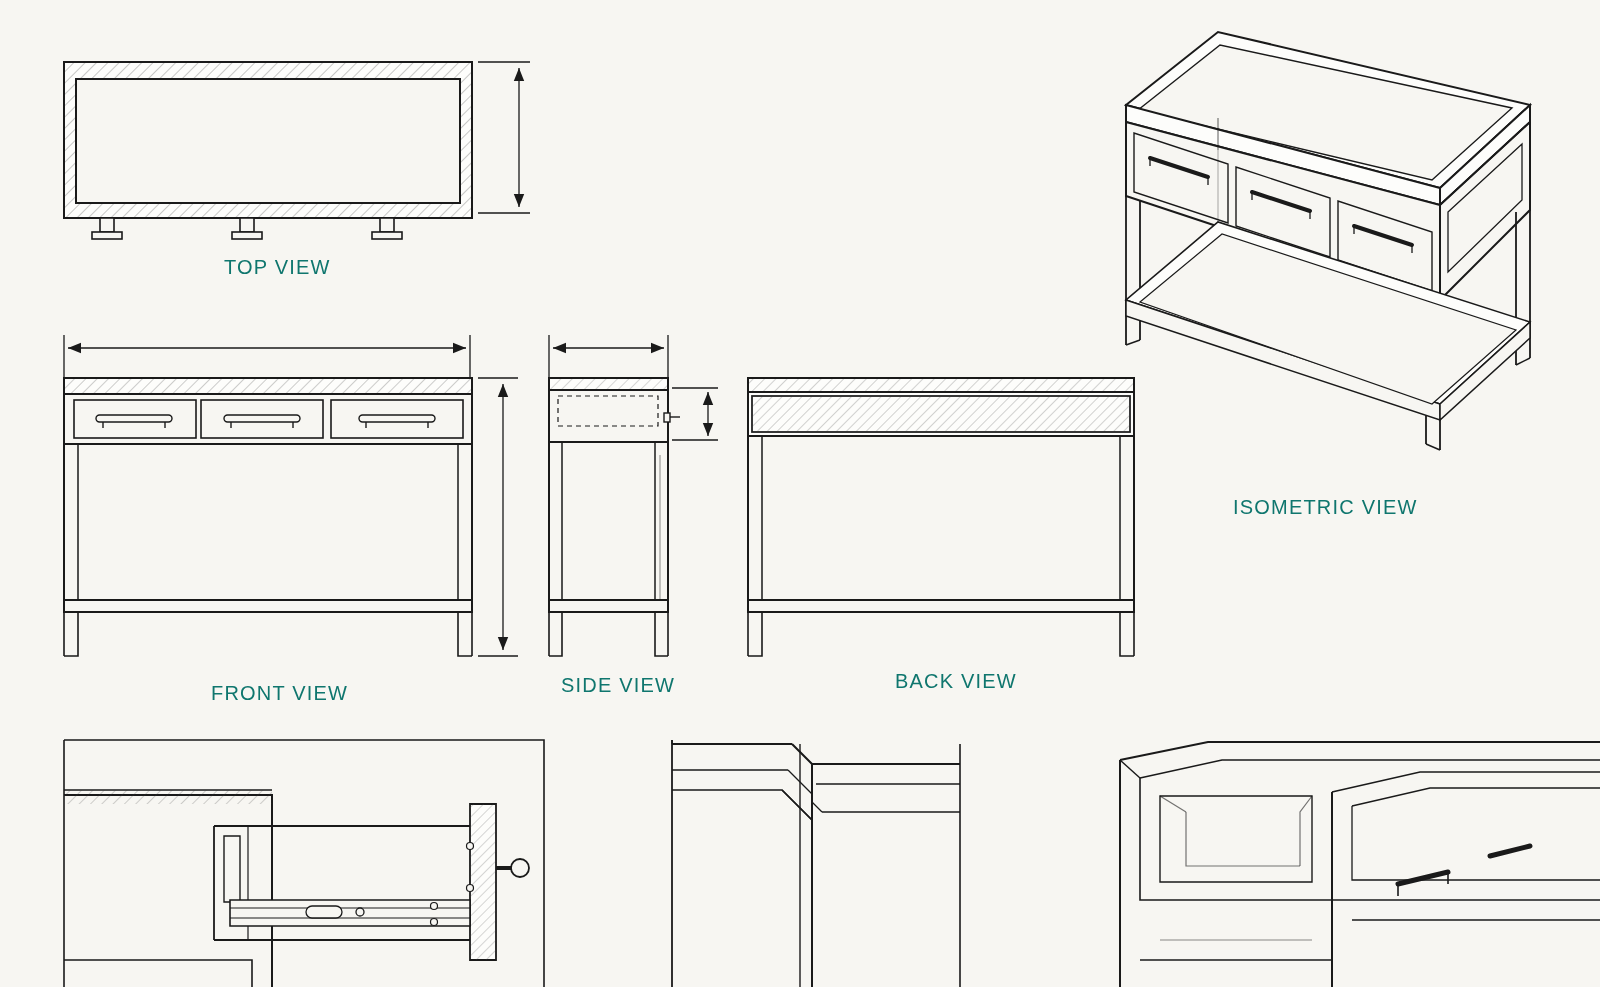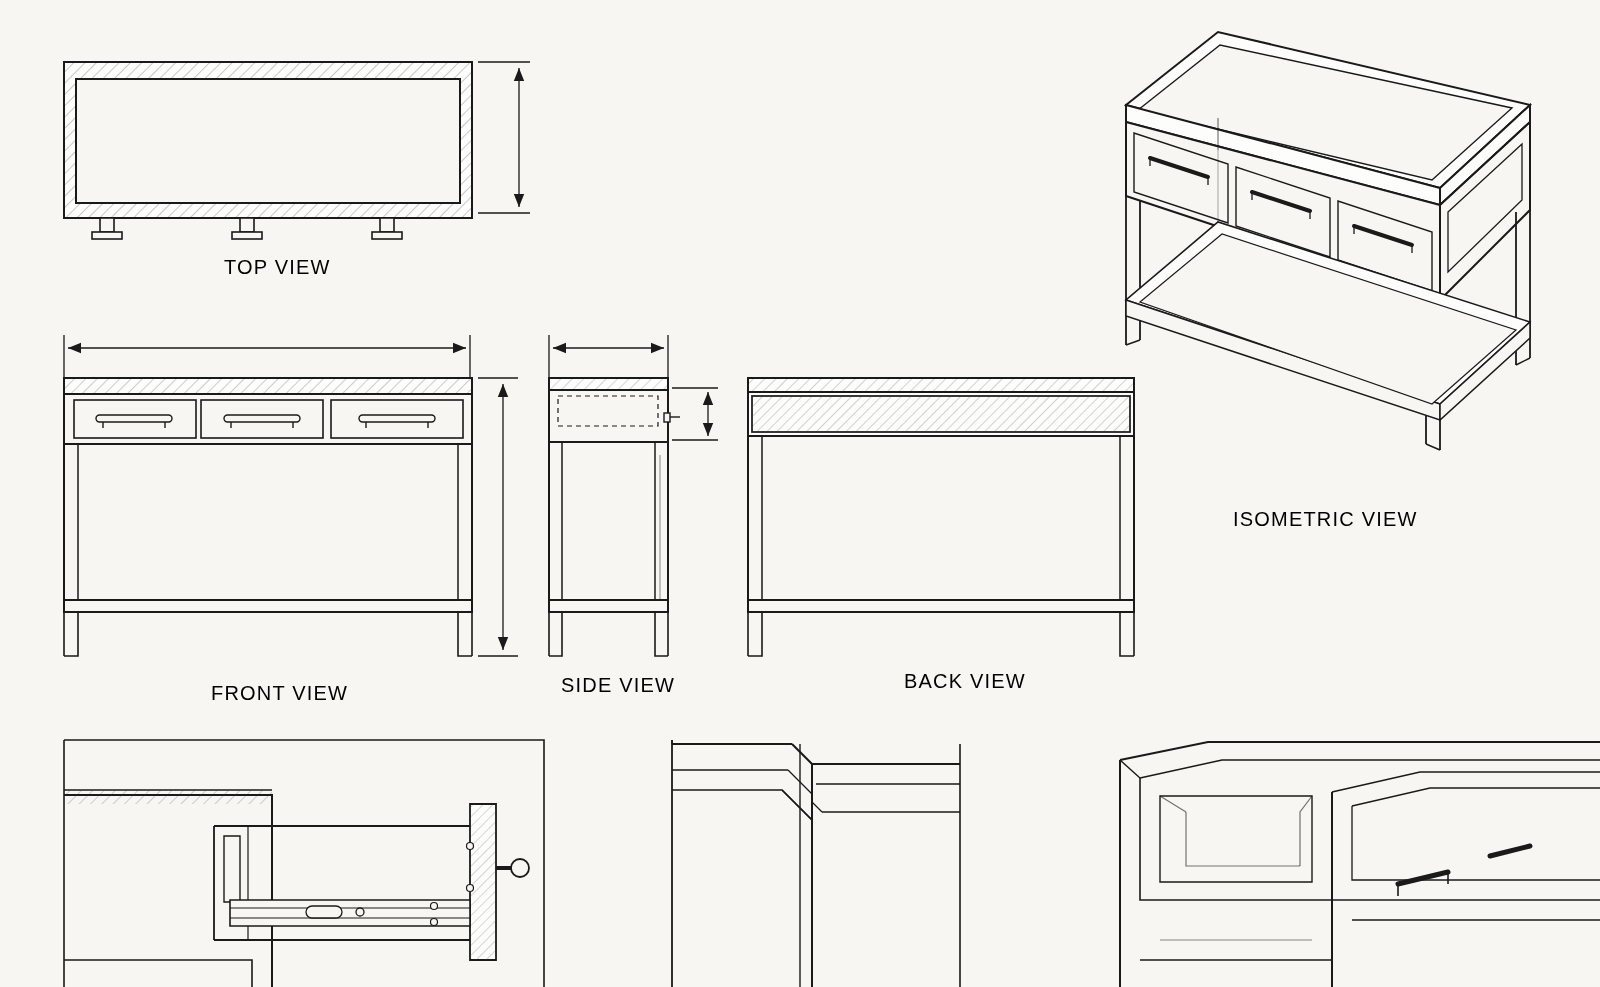--- a/index.html
+++ b/index.html
@@ -9,21 +9,21 @@
     font-family:"Liberation Sans", sans-serif;
     overflow:hidden;
     position:relative;
   }
   .sheet{position:absolute;inset:0;}
   svg{display:block;}
   .lbl{
     position:absolute;
     font-size:20px;
     letter-spacing:1.2px;
-    color:#000000;
+    color:#0f766e;
     white-space:nowrap;
   }
 </style>
 </head>
 <body>
 
 <div class="sheet">
 
 <svg width="1600" height="987" viewBox="0 0 1600 987">
   <defs>
@@ -273,16 +273,16 @@
       <path d="M1140 960 L1332 960" stroke-width="1.5"></path>
       <path d="M1160 940 L1312 940" stroke-width="1.2" opacity="0.5"></path>
     </g>
 
   </g>
 </svg>
 
 <div class="lbl" style="left:224px;top:256px;">TOP VIEW</div>
 <div class="lbl" style="left:211px;top:670px;margin-top:12px;">FRONT VIEW</div>
 <div class="lbl" style="left:561px;top:674px;">SIDE VIEW</div>
-<div class="lbl" style="left:895px;top:670px;margin-left:9px;">BACK VIEW</div>
-<div class="lbl" style="left:1233px;top:508px;">ISOMETRIC VIEW</div>
+<div class="lbl" style="left:895px;top:670px;">BACK VIEW</div>
+<div class="lbl" style="left:1233px;top:496px;">ISOMETRIC VIEW</div>
 
 </div>
 
 </body></html>

